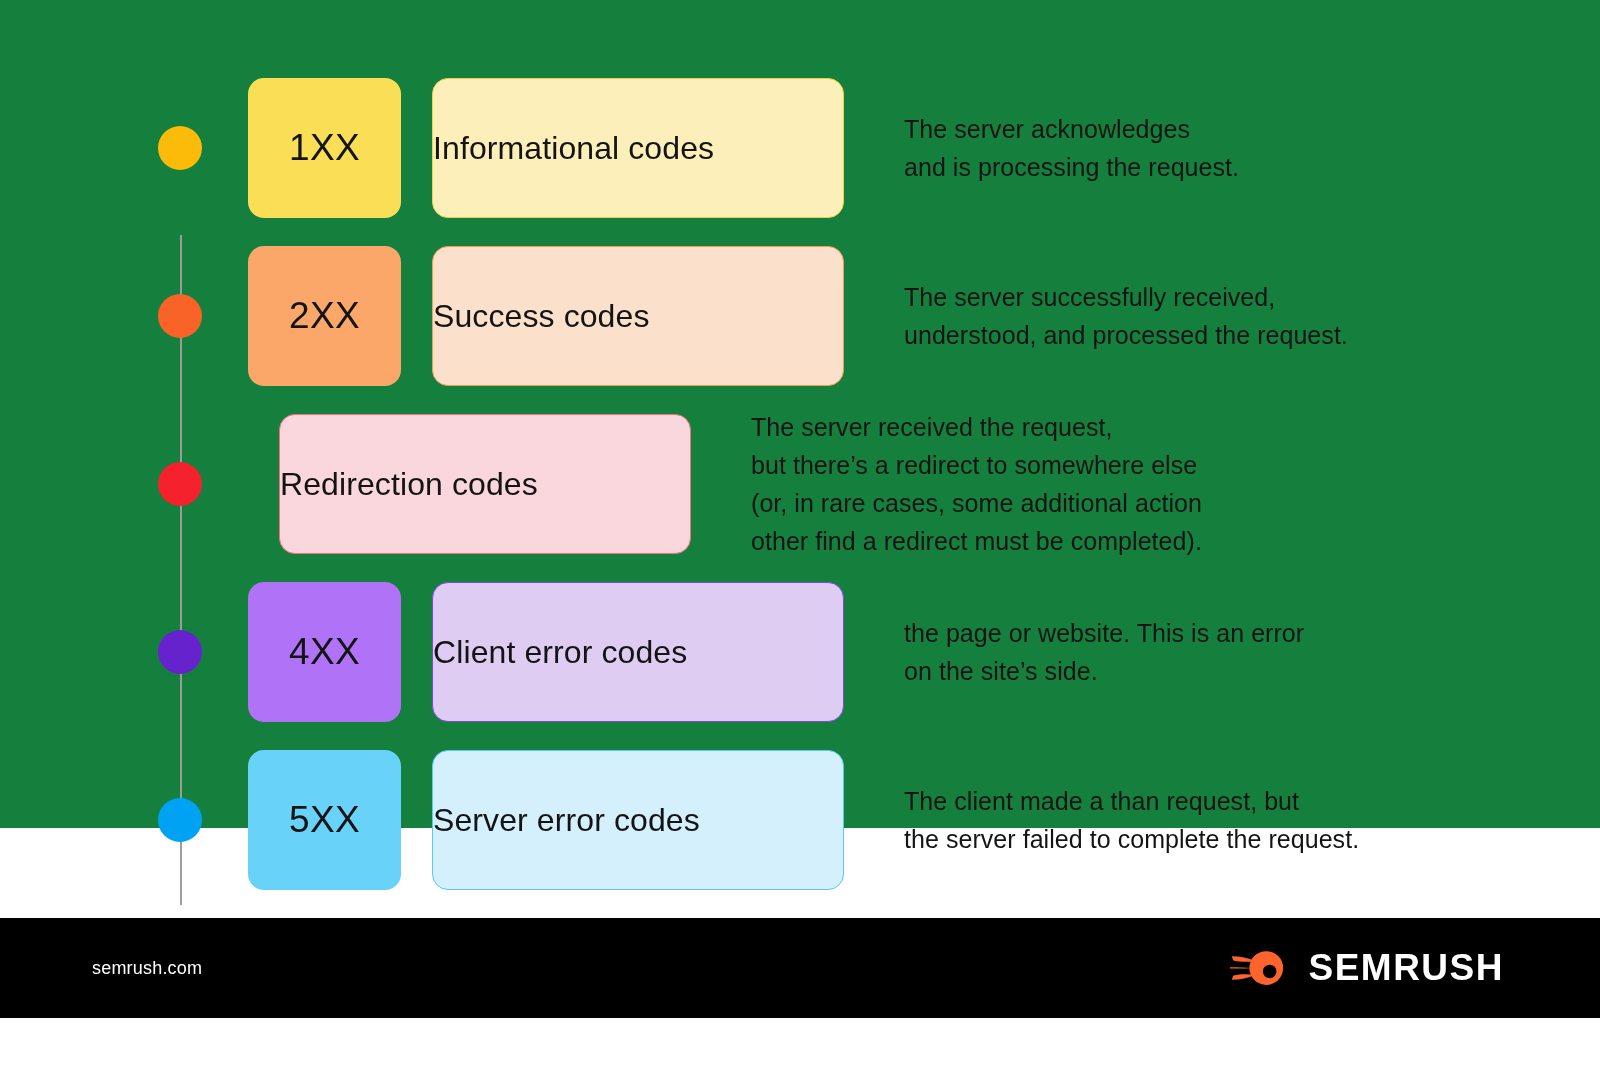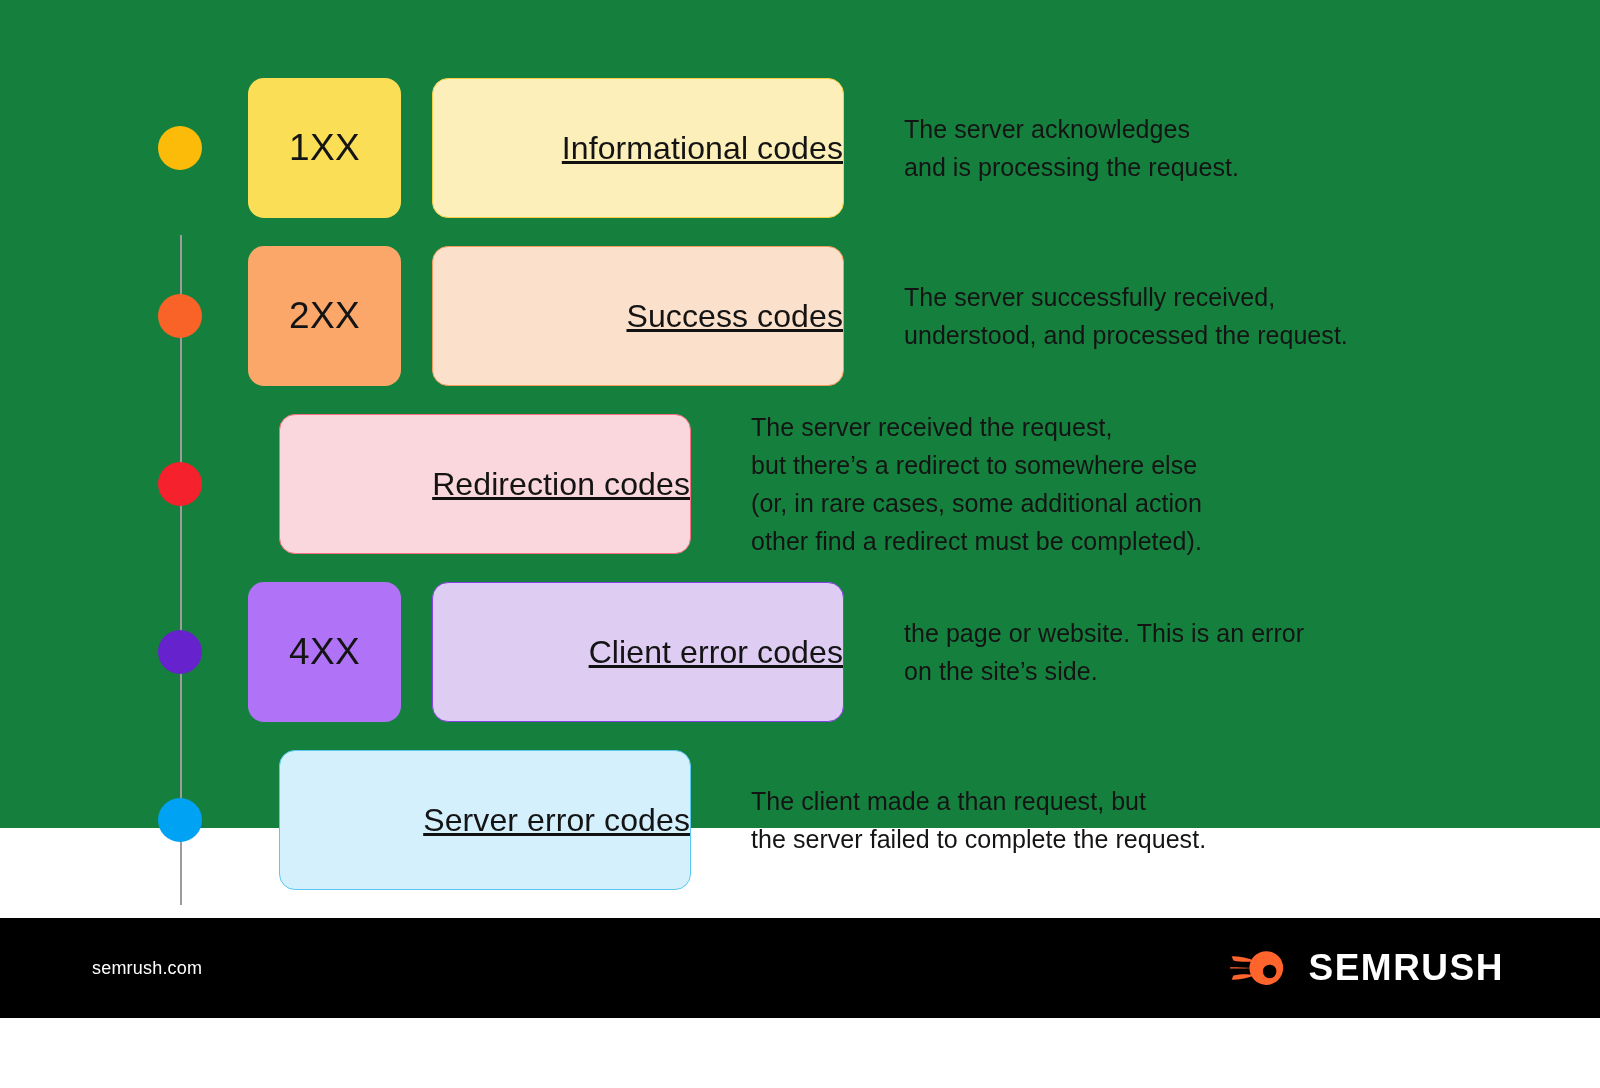--- a/index.html
+++ b/index.html
@@ -101,23 +101,22 @@
   
   .label-box {
     flex: 0 0 412px;
     width: 412px;
     height: 140px;
     margin-left: 31px;
     border-radius: 16px;
     border: 1.6px solid transparent;
     display: flex;
     align-items: center;
-    justify-content: flex-end;
-    box-sizing: border-box;
-    text-decoration: underline;
+    justify-content: flex-start;
+    box-sizing: border-box;
   }
   .label-box span {
     font-size: 32px;
     font-weight: 400;
     color: #141414;
     letter-spacing: 0.1px;
   }
 
   
   .desc {
@@ -240,20 +239,23 @@
         </div>
         <div class="desc">
           <div class="line">the page or website. This is an error</div>
           <div class="line">on the site’s side.</div>
         </div>
       </div>
 
       <div class="row">
         <div class="dot-cell">
           <div class="dot" style="background:#00A2F3"></div>
+        </div>
+        <div class="code-badge" style="background:#69D2F8">
+          <span>5XX</span>
         </div>
         <div class="label-box" style="background:#D4F0FC;border-color:#5AC8F2">
           <span>Server error codes</span>
         </div>
         <div class="desc">
           <div class="line">The client made a than request, but</div>
           <div class="line">the server failed to complete the request.</div>
         </div>
       </div>
 

